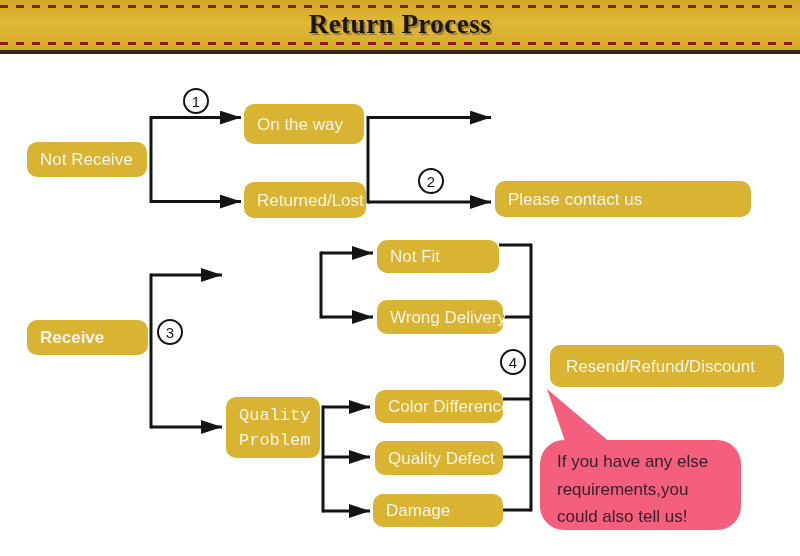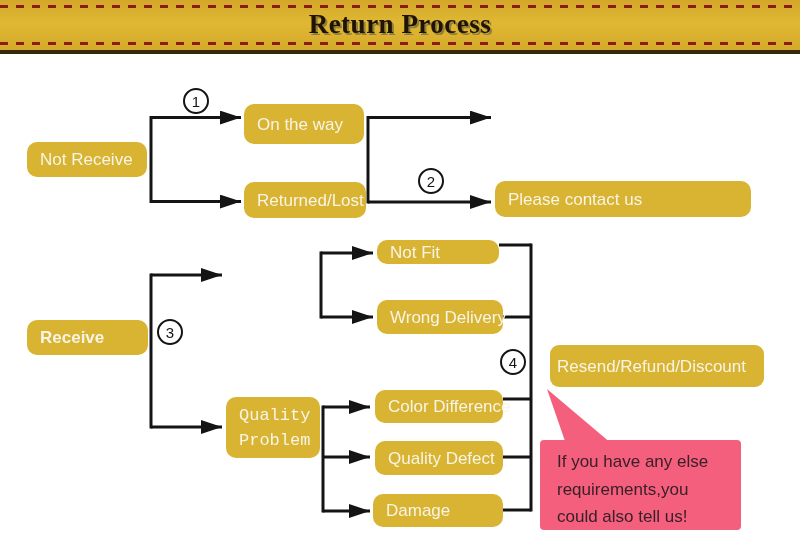--- a/index.html
+++ b/index.html
@@ -35,21 +35,21 @@
     padding:0 10px 0 13px;box-sizing:border-box;white-space:nowrap;}
   .node.multi{white-space:normal;}
 
   
   .step-circle{position:absolute;width:26px;height:26px;box-sizing:border-box;
     border:2.5px solid var(--line);border-radius:50%;background:#fff;color:var(--line);
     display:flex;align-items:center;justify-content:center;font-size:15px;}
 
   
   .bubble{position:absolute;left:540px;top:440px;width:201px;height:90px;
-    background:var(--bubble_pink);border-radius:4px;color:var(--bubble_text);
+    background:var(--bubble_pink);border-radius:24px;color:var(--bubble_text);
     font-size:17px;line-height:27.5px;padding:8px 4px 0 17px;box-sizing:border-box;
     white-space:pre-line;}
 </style>
 </head>
 <body>
 
 <div id="stage">
 
   <div class="banner">
     <div class="dash top"></div>
@@ -93,27 +93,27 @@
     <path class="flow-line" d="M531,243.5 V511.5"></path>
 
     <polygon class="bubble-tail" points="547,389 612,444 566,444"></polygon>
   </svg>
 
   <div class="node" style="left:27px;top:142px;width:120px;height:35px;">Not Receive</div>
   <div class="node" style="left:244px;top:104px;width:120px;height:40px;">On the way</div>
   <div class="node" style="left:244px;top:182px;width:122px;height:36px;">Returned/Lost</div>
   <div class="node" style="left:495px;top:181px;width:256px;height:36px;">Please contact us</div>
   <div class="node" style="left:27px;top:320px;width:121px;height:35px;font-weight:bold;">Receive</div>
-  <div class="node" style="left:377px;top:240px;width:122px;height:24px;">Not Fit</div>
+  <div class="node" style="left:377px;top:240px;width:122px;height:33px;">Not Fit</div>
   <div class="node" style="left:377px;top:300px;width:126px;height:34px;">Wrong Delivery</div>
   <div class="node multi" style="left:226px;top:397px;width:94px;height:61px;font-family:Liberation Mono, monospace;">Quality Problem</div>
   <div class="node" style="left:375px;top:390px;width:128px;height:33px;">Color Difference</div>
   <div class="node" style="left:375px;top:441px;width:128px;height:34px;">Quality Defect</div>
   <div class="node" style="left:373px;top:494px;width:130px;height:33px;">Damage</div>
-  <div class="node" style="left:550px;top:345px;width:214px;height:42px;padding-left:7px;border-radius:9px;">Resend/Refund/Discount</div>
+  <div class="node" style="left:550px;top:345px;width:234px;height:42px;padding-left:16px;">Resend/Refund/Discount</div>
 
   <div class="step-circle" style="left:183px;top:88px;">1</div>
   <div class="step-circle" style="left:418px;top:168px;">2</div>
   <div class="step-circle" style="left:157px;top:319px;">3</div>
   <div class="step-circle" style="left:500px;top:349px;">4</div>
 
   <div class="bubble">If you have any else
 requirements,you
 could also tell us!</div>
 

